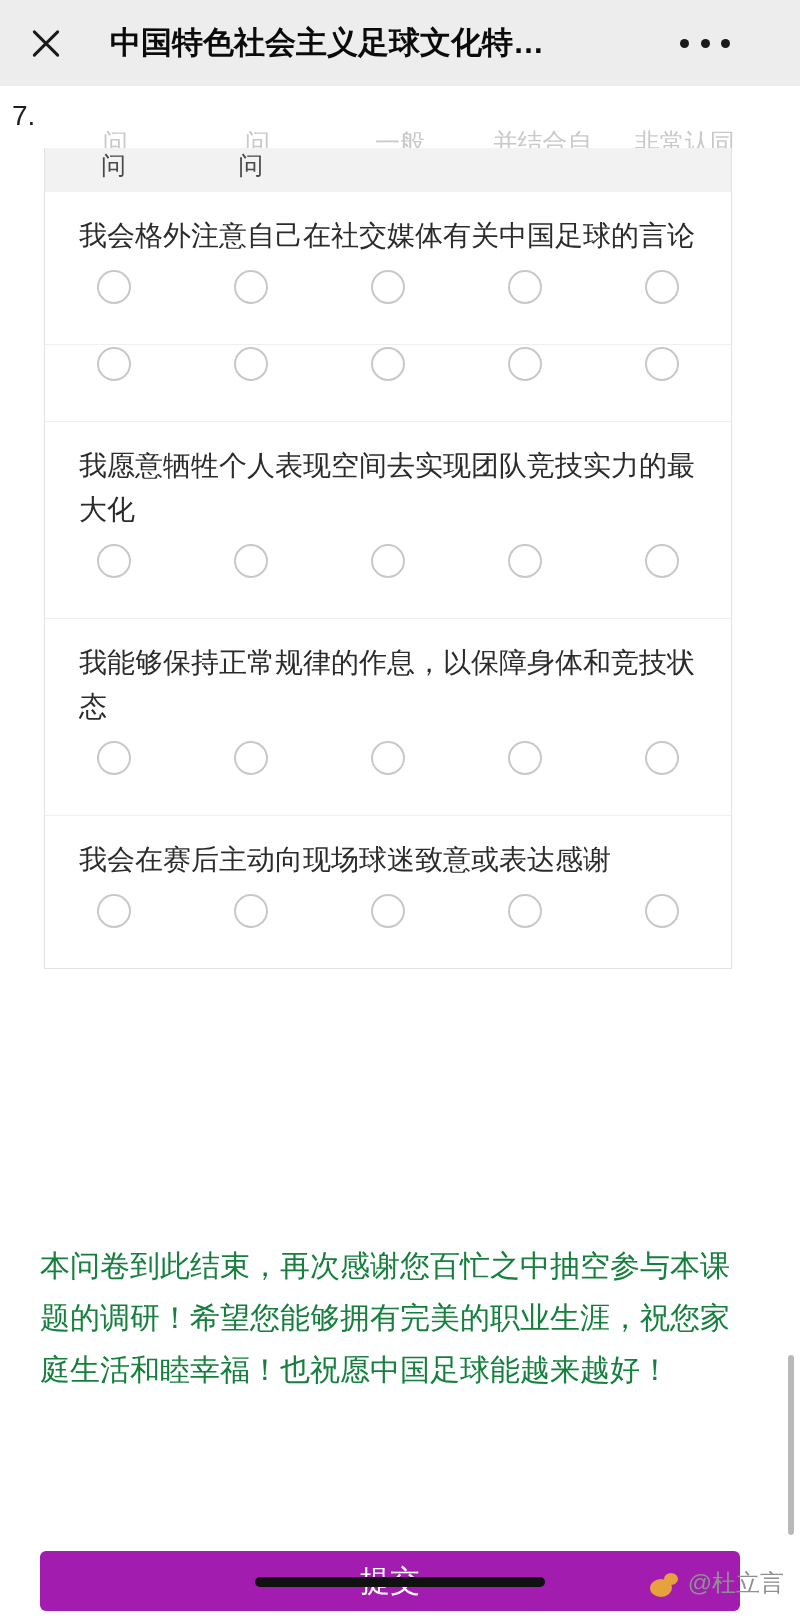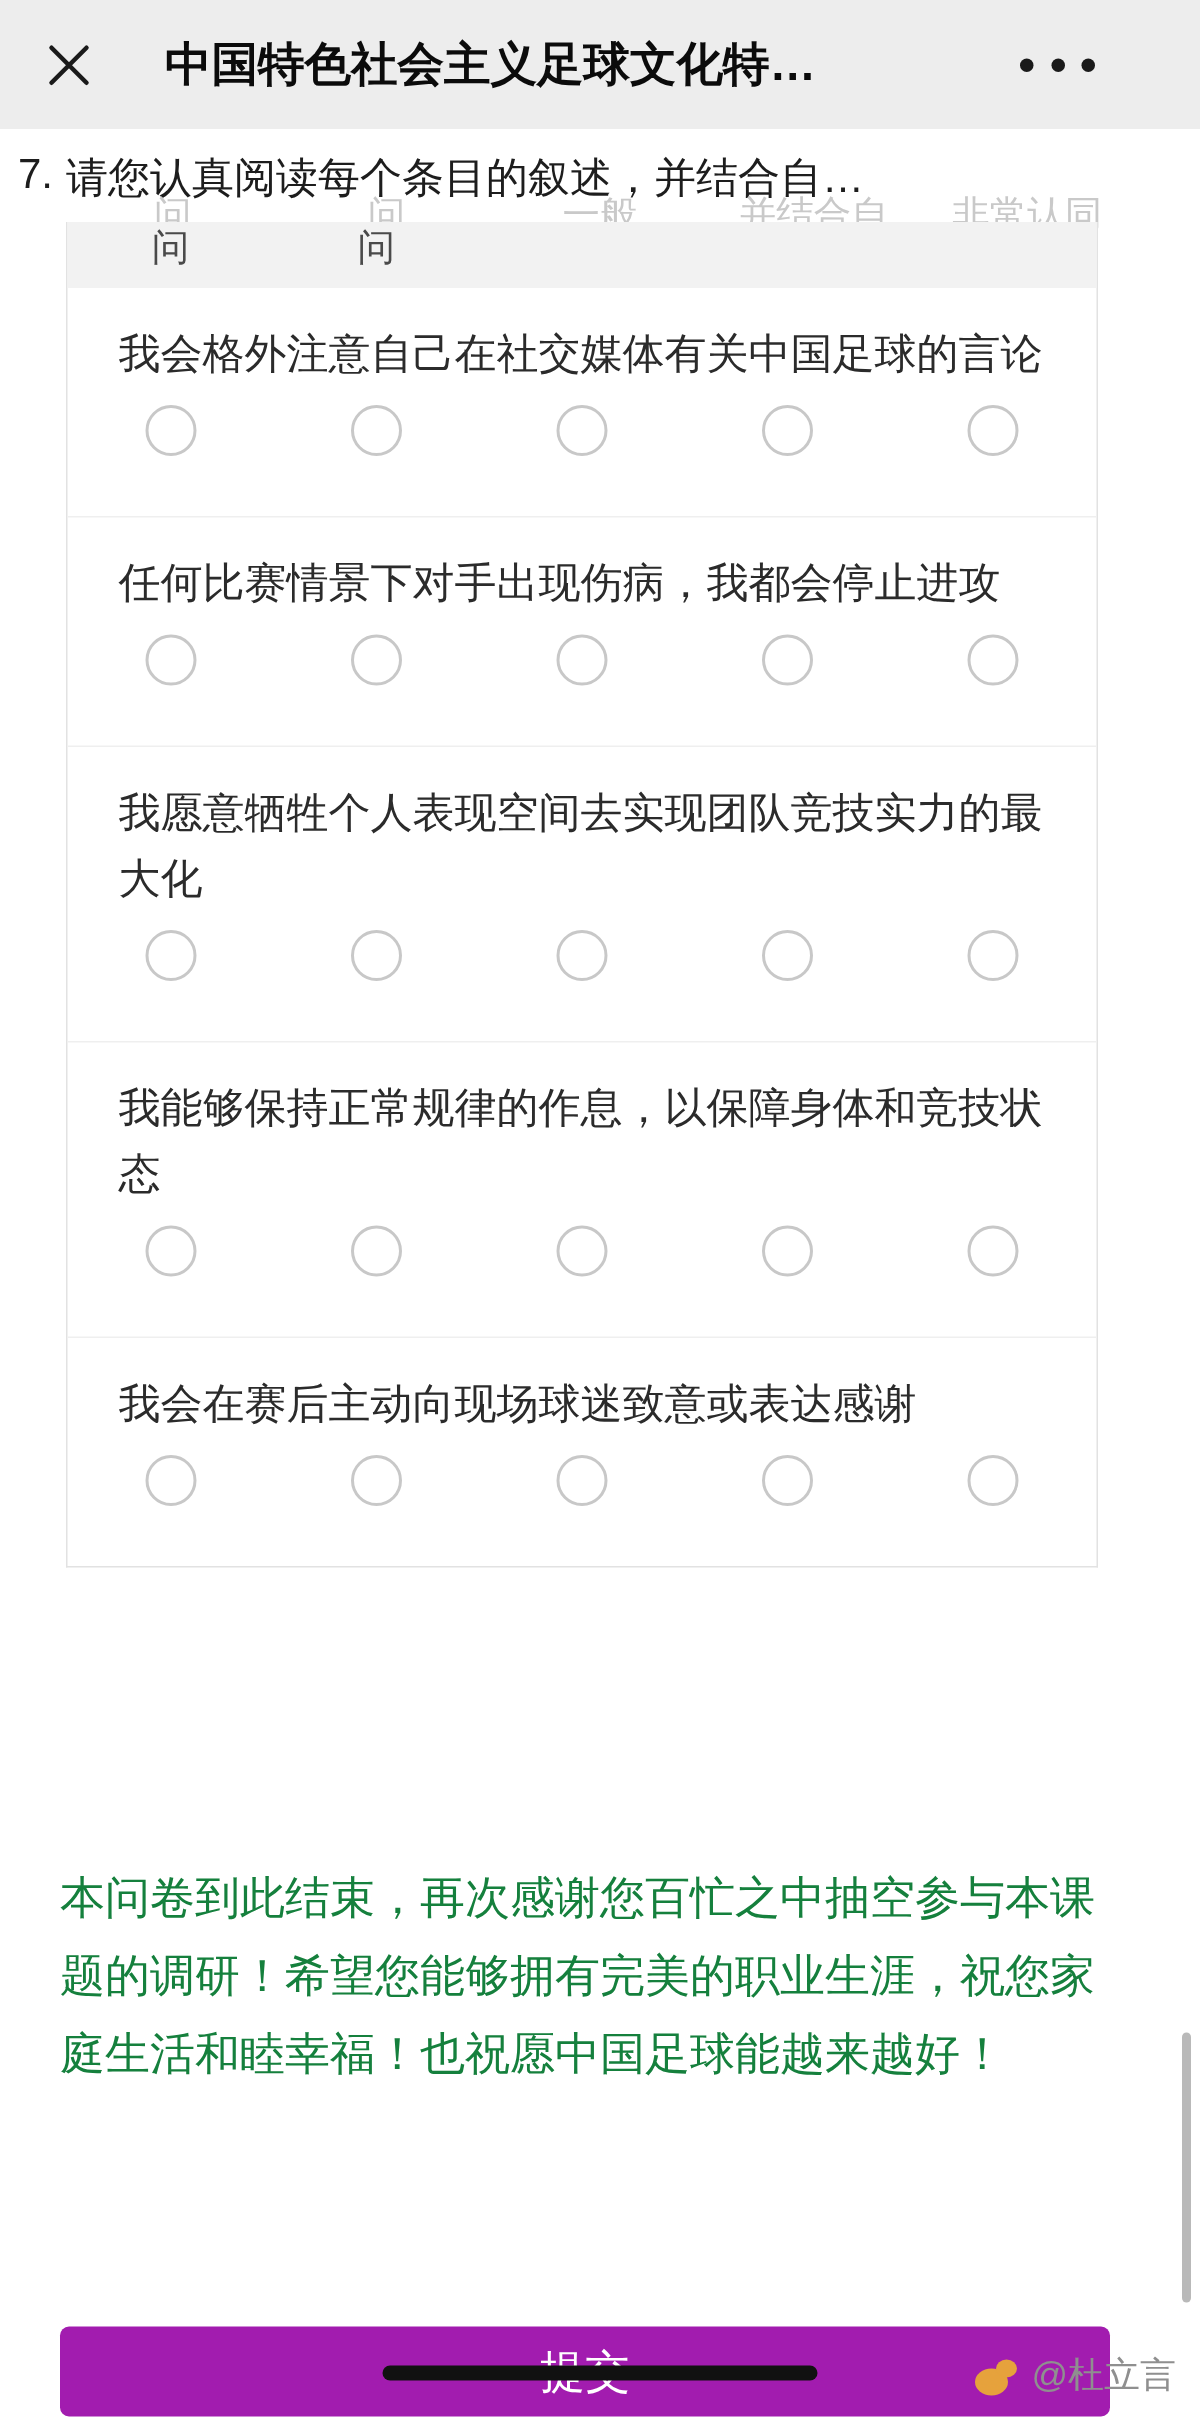--- a/index.html
+++ b/index.html
@@ -270,21 +270,20 @@
   <div class="topbar-title">中国特色社会主义足球文化特…</div>
   <div class="more-icon">
     <i></i>
     <i></i>
     <i></i>
   </div>
 </div>
 
 <div class="q-header">
   <div class="q-num">7.</div>
-  <div class="q-text">请您认真阅读每个条目的叙述，并结合自…</div>
   <div class="scale-ghost">
     <span>问</span>
     <span>问</span>
     <span>一般</span>
     <span>并结合自</span>
     <span>非常认同</span>
   </div>
 </div>
 
 <div class="card">
@@ -312,21 +311,20 @@
       <div class="radio-cell">
           <span class="radio"></span>
         </div>
       <div class="radio-cell">
           <span class="radio"></span>
         </div>
     </div>
   </div>
 
   <div class="row">
-    <div class="row-label">任何比赛情景下对手出现伤病，我都会停止进攻</div>
     <div class="radio-row">
       <div class="radio-cell">
           <span class="radio"></span>
         </div>
       <div class="radio-cell">
           <span class="radio"></span>
         </div>
       <div class="radio-cell">
           <span class="radio"></span>
         </div>

